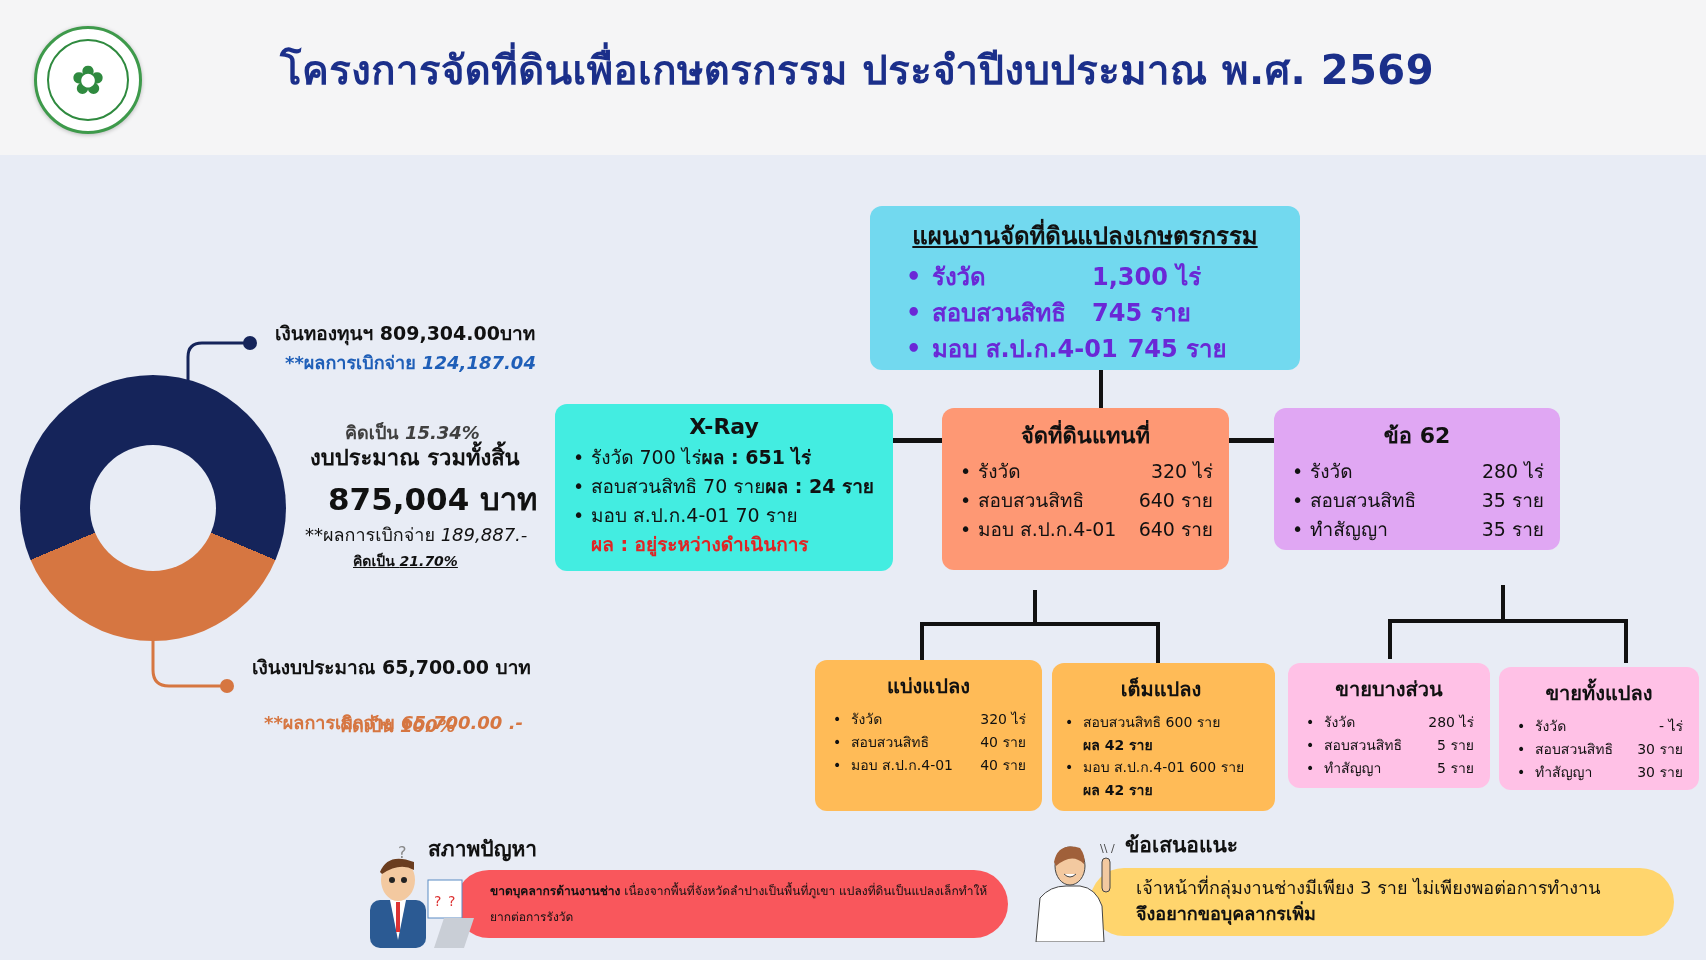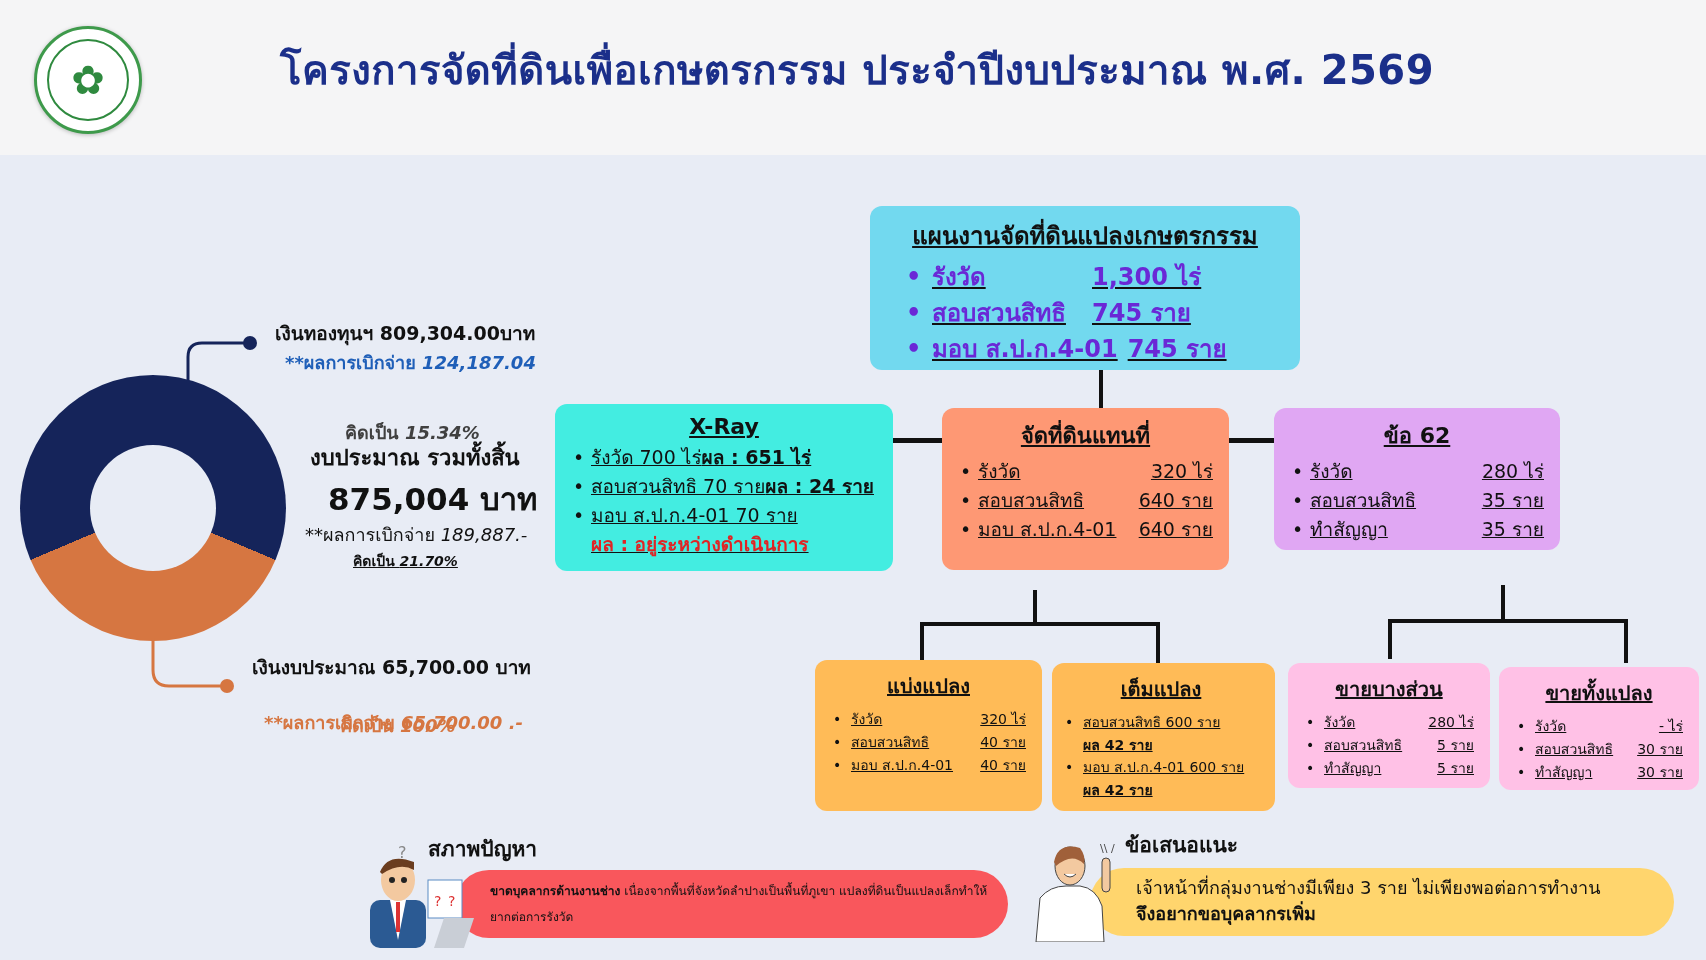--- a/index.html
+++ b/index.html
@@ -22,21 +22,21 @@
   .fund-sub2 { left: 345px; top: 378px; font-size: 18px; font-weight: bold; color: #404040; margin-top: 40px; }
   .total-label { left: 310px; top: 440px; font-size: 22px; font-weight: bold; }
   .total-value { left: 328px; top: 474px; font-size: 31px; font-weight: bold; }
   .total-sub1 { left: 305px; top: 520px; font-size: 18px; }
   .total-sub2 { left: 353px; top: 550px; font-size: 14px; font-weight: bold; text-decoration: underline; }
   .budget-main { left: 252px; top: 652px; font-size: 19px; font-weight: bold; }
   .budget-sub1 { left: 264px; top: 708px; font-size: 18px; font-weight: bold; color: #d67641; }
   .budget-sub2 { left: 340px; top: 711px; font-size: 18px; font-weight: bold; color: #d67641; }
   i { font-style: italic; }
 
-  .box { position: absolute; border-radius: 12px; padding: 10px 16px; text-decoration: underline; }
+  .box { position: absolute; border-radius: 12px; padding: 10px 16px; }
   .box h3 { text-align: center; font-size: 22px; font-weight: bold; margin-bottom: 4px; }
   .box ul { list-style: none; }
   .box li { position: relative; padding-left: 20px; display: flex; justify-content: space-between; white-space: nowrap; }
   .box li::before { content: "\2022"; position: absolute; left: 2px; top: 0; }
   .plan { left: 870px; top: 206px; width: 430px; height: 164px; background: #72d9ef; }
   .plan h3 { text-decoration: underline; font-size: 24px; color: #111; }
   .plan li { font-size: 24px; font-weight: bold; color: #6a28d6; line-height: 36px; padding-left: 46px; justify-content: flex-start; }
   .plan li::before { left: 20px; color: #6a28d6; }
   .plan .lbl { display: inline-block; width: 160px; }
   .xray { left: 555px; top: 404px; width: 338px; height: 167px; background: #43ede1; }

